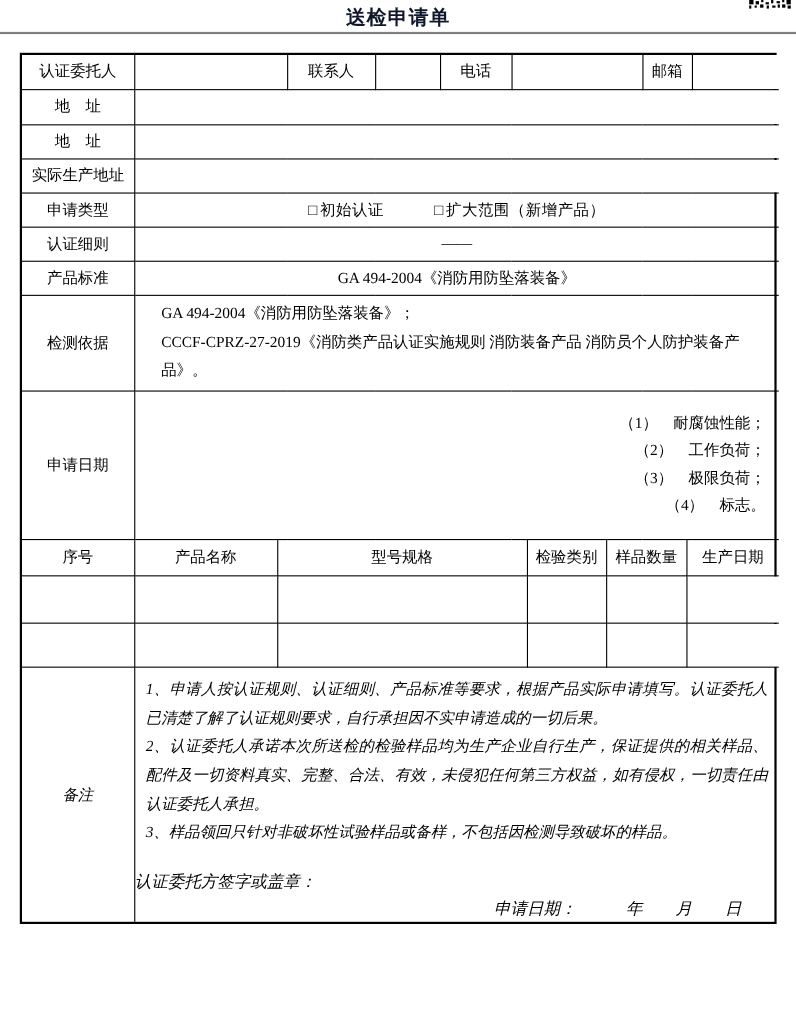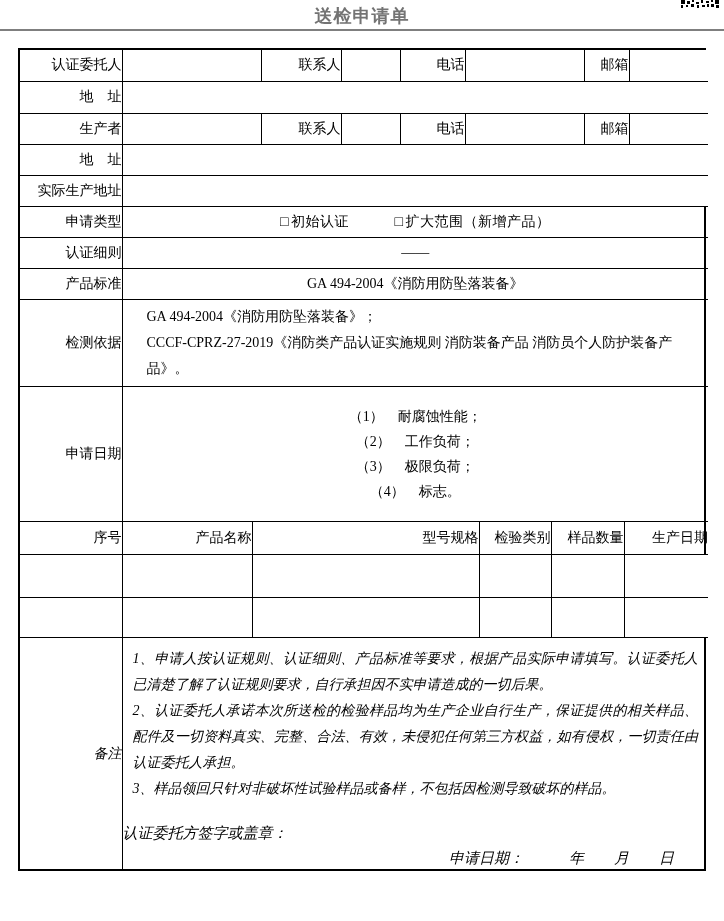--- a/index.html
+++ b/index.html
@@ -2,42 +2,42 @@
 <html><head>
 <meta charset="utf-8">
 <style>
   html,body {margin:0; padding:0;}
   body {
     width:724px; height:921px; background:#ffffff; position:relative;
     font-family:"Liberation Serif","DejaVu Serif",serif; color:#000;
     overflow:hidden;
   }
   .page-title {
-    text-align:center; font-weight:bold; font-size:18px; color:#737373;
+    text-align:center; font-weight:bold; font-size:18px; color:#0f172a;
     padding-top:7px; line-height:19px; letter-spacing:1px;
   }
   .title-rule {height:2px; background:#7f7f7f; margin-top:3px; width:724px;}
   .qr-frag {position:absolute; top:0; right:5px; width:38px; height:8px;}
   .sheet {
     position:absolute; left:18px; top:48px; width:688px;
     border:2px solid #000; box-sizing:border-box; background:#fff;
   }
   table {border-collapse:collapse; width:100%; table-layout:fixed;}
   td {
     border-right:1px solid #000; border-bottom:1px solid #000;
     padding:0; vertical-align:middle; font-size:14px; overflow:hidden;
   }
   td:last-child {border-right:none;margin-left:16px;}
-  .lbl {text-align:right;}
+  .lbl {text-align:center;}
   .ctr {text-align:center;}
   .fld {background:#fff;}
   .h31{height:31px} .h32{height:32px} .h62{height:62px} .h135{height:135px}
   .h33{height:33px} .h43{height:43px} .h40{height:40px} .h230{height:230px}
   .lines {padding:4px 24px; line-height:26px; text-align:left;}
-  .items {padding:2px 12px; line-height:25px; text-align:center;font-family:Liberation Serif, serif;}
+  .items {padding:2px 12px; line-height:25px; text-align:right;font-family:Liberation Serif, serif;}
   .opt {display:inline-block; margin:0 21px; letter-spacing:0.5px;}
   .opt .box {margin-right:2px;}
   .remarks-cell {vertical-align:top;}
   .remarks-body {padding:8px 10px 0 10px; line-height:26px; text-align:left; text-align:justify;}
   .remarks-body p {margin:0;}
   .sig-block {margin-top:20px; font-size:15px;}
   .sig-line1 {text-align:left; padding-right:164px; line-height:22px;}
   .sig-line2 {text-align:right; padding-right:34px; line-height:22px; margin-top:3px;}
   .no-bottom td {border-bottom:none;font-style:italic;}
 </style>
@@ -88,30 +88,20 @@
       <td class="lbl">电话</td>
       <td class="fld"></td>
       <td class="lbl">邮箱</td>
       <td class="fld"></td>
     </tr>
     <tr class="h32">
       <td class="lbl">地　址</td>
       <td class="fld" colspan="7"></td>
     </tr>
     <tr class="h31">
-      <td class="lbl">生产者</td>
-      <td class="fld"></td>
-      <td class="lbl">联系人</td>
-      <td class="fld"></td>
-      <td class="lbl">电话</td>
-      <td class="fld"></td>
-      <td class="lbl">邮箱</td>
-      <td class="fld"></td>
-    </tr>
-    <tr class="h31">
       <td class="lbl">地　址</td>
       <td class="fld" colspan="7"></td>
     </tr>
     <tr class="h31">
       <td class="lbl">实际生产地址</td>
       <td class="fld" colspan="7"></td>
     </tr>
     <tr class="h31">
       <td class="lbl">申请类型</td>
       <td class="ctr" colspan="7">

